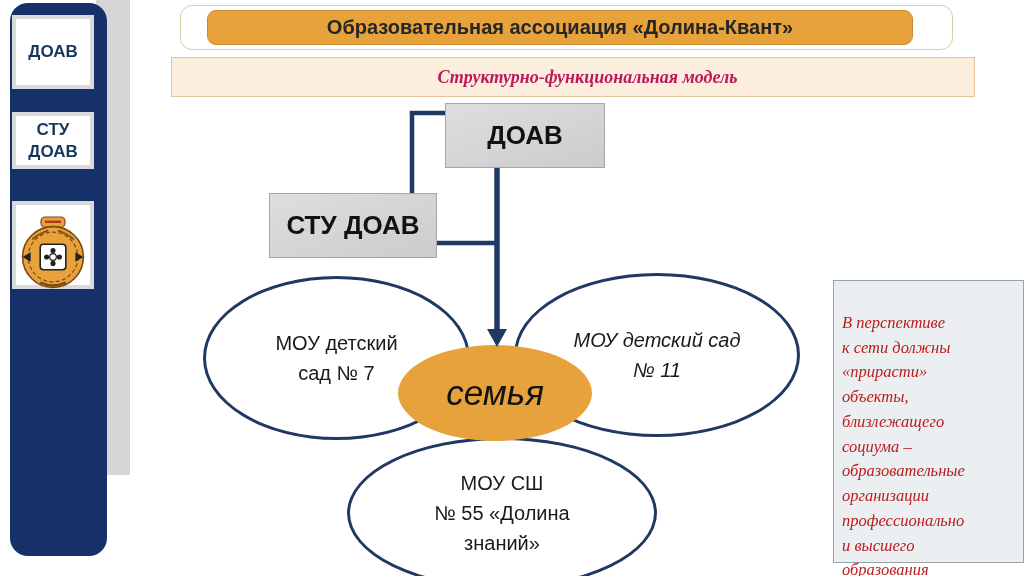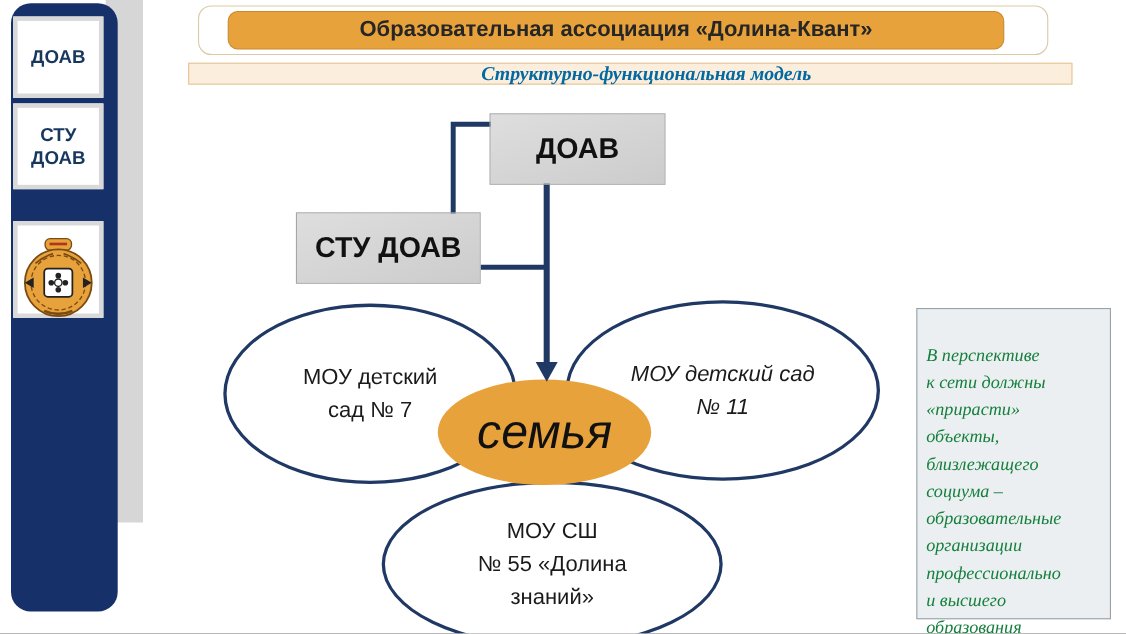--- a/index.html
+++ b/index.html
@@ -10,69 +10,69 @@
   
   .gray-strip{position:absolute;left:96px;top:0;width:34px;height:475px;background:#d6d6d6;}
   .navy-pill{position:absolute;left:10px;top:3px;width:97px;height:553px;background:#16306a;border-radius:18px;}
   .side-box{
     position:absolute;left:12px;width:82px;background:#ffffff;border:4px solid #d9d9d9;
     box-sizing:border-box;display:flex;align-items:center;justify-content:center;
     text-align:center;color:#17375e;font-weight:bold;font-size:17px;line-height:1.25;
     white-space:pre-line;
   }
   .side-box1{top:15px;height:74px;}
-  .side-box2{top:94px;height:78px;align-items:center;}
+  .side-box2{top:112px;height:57px;align-items:center;}
   .side-box3{top:201px;height:88px;}
   
   .title-frame{
     position:absolute;left:180px;top:5px;width:773px;height:45px;background:#ffffff;
     border:1.5px solid #d9cba6;border-radius:12px;box-sizing:border-box;
   }
   .title-orange{
     position:absolute;left:207px;top:10px;width:706px;height:35px;background:#e8a23b;
     border:1px solid #c9892f;border-radius:9px;box-sizing:border-box;
     display:flex;align-items:center;justify-content:center;
     font-size:20px;font-weight:bold;color:#262626;
   }
   .subtitle-bar{
-    position:absolute;left:171px;top:57px;width:804px;height:20px;background:#fbeedc;
+    position:absolute;left:171px;top:57px;width:804px;height:40px;background:#fbeedc;
     border:1.5px solid #e7c496;box-sizing:border-box;
     display:flex;align-items:center;justify-content:center;
     font-family:"Liberation Serif",serif;font-style:italic;font-weight:bold;
-    font-size:18px;color:#0369a1;padding-left:29px;
+    font-size:18px;color:#be185d;padding-left:29px;
   }
   
   .ellipse{
     position:absolute;border:3px solid #1f3864;border-radius:50%;background:#ffffff;
     box-sizing:border-box;display:flex;align-items:center;justify-content:center;
     text-align:center;font-size:20px;color:#1a1a1a;line-height:1.5;white-space:pre-line;
   }
   .ellipse-left{left:203px;top:276px;width:267px;height:164px;text-align:center;}
   .ellipse-right{left:514px;top:273px;width:286px;height:164px;font-style:italic;}
   .ellipse-bottom{left:347px;top:437px;width:310px;height:152px;}
   .ellipse-center{
     position:absolute;left:398px;top:345px;width:194px;height:96px;background:#e8a23b;
     border-radius:50%;display:flex;align-items:center;justify-content:center;
-    font-size:44px;font-style:italic;color:#111111;
+    font-size:35px;font-style:italic;color:#111111;
   }
   .connectors{position:absolute;left:0;top:0;width:1024px;height:576px;pointer-events:none;}
   .gbox{
     position:absolute;background:linear-gradient(160deg,#dedede 0%,#cccccc 100%);
     border:1px solid #a6a6a6;box-sizing:border-box;
     display:flex;align-items:center;justify-content:center;
     font-size:26px;font-weight:bold;color:#111111;
   }
   .gbox-doav{left:445px;top:103px;width:160px;height:65px;}
   .gbox-stu{left:269px;top:193px;width:168px;height:65px;}
   
   .note-box{
-    position:absolute;left:833px;top:280px;width:177px;height:283px;background:#eceff1;
+    position:absolute;left:833px;top:280px;width:191px;height:283px;background:#eceff1;
     border:1.5px solid #97a2ab;box-sizing:border-box;padding:5px 24px 0 8px;
     font-family:"Liberation Serif",serif;font-style:italic;font-size:16.5px;
-    color:#15803d;line-height:1.5;white-space:pre-line;text-indent:44px;
+    color:#b91c1c;line-height:1.5;white-space:pre-line;text-indent:44px;
   }
 </style>
 </head>
 <body>
 
 <div class="stage">
 
   <div class="gray-strip"></div>
   <div class="navy-pill"></div>
   <div class="side-box side-box1">

